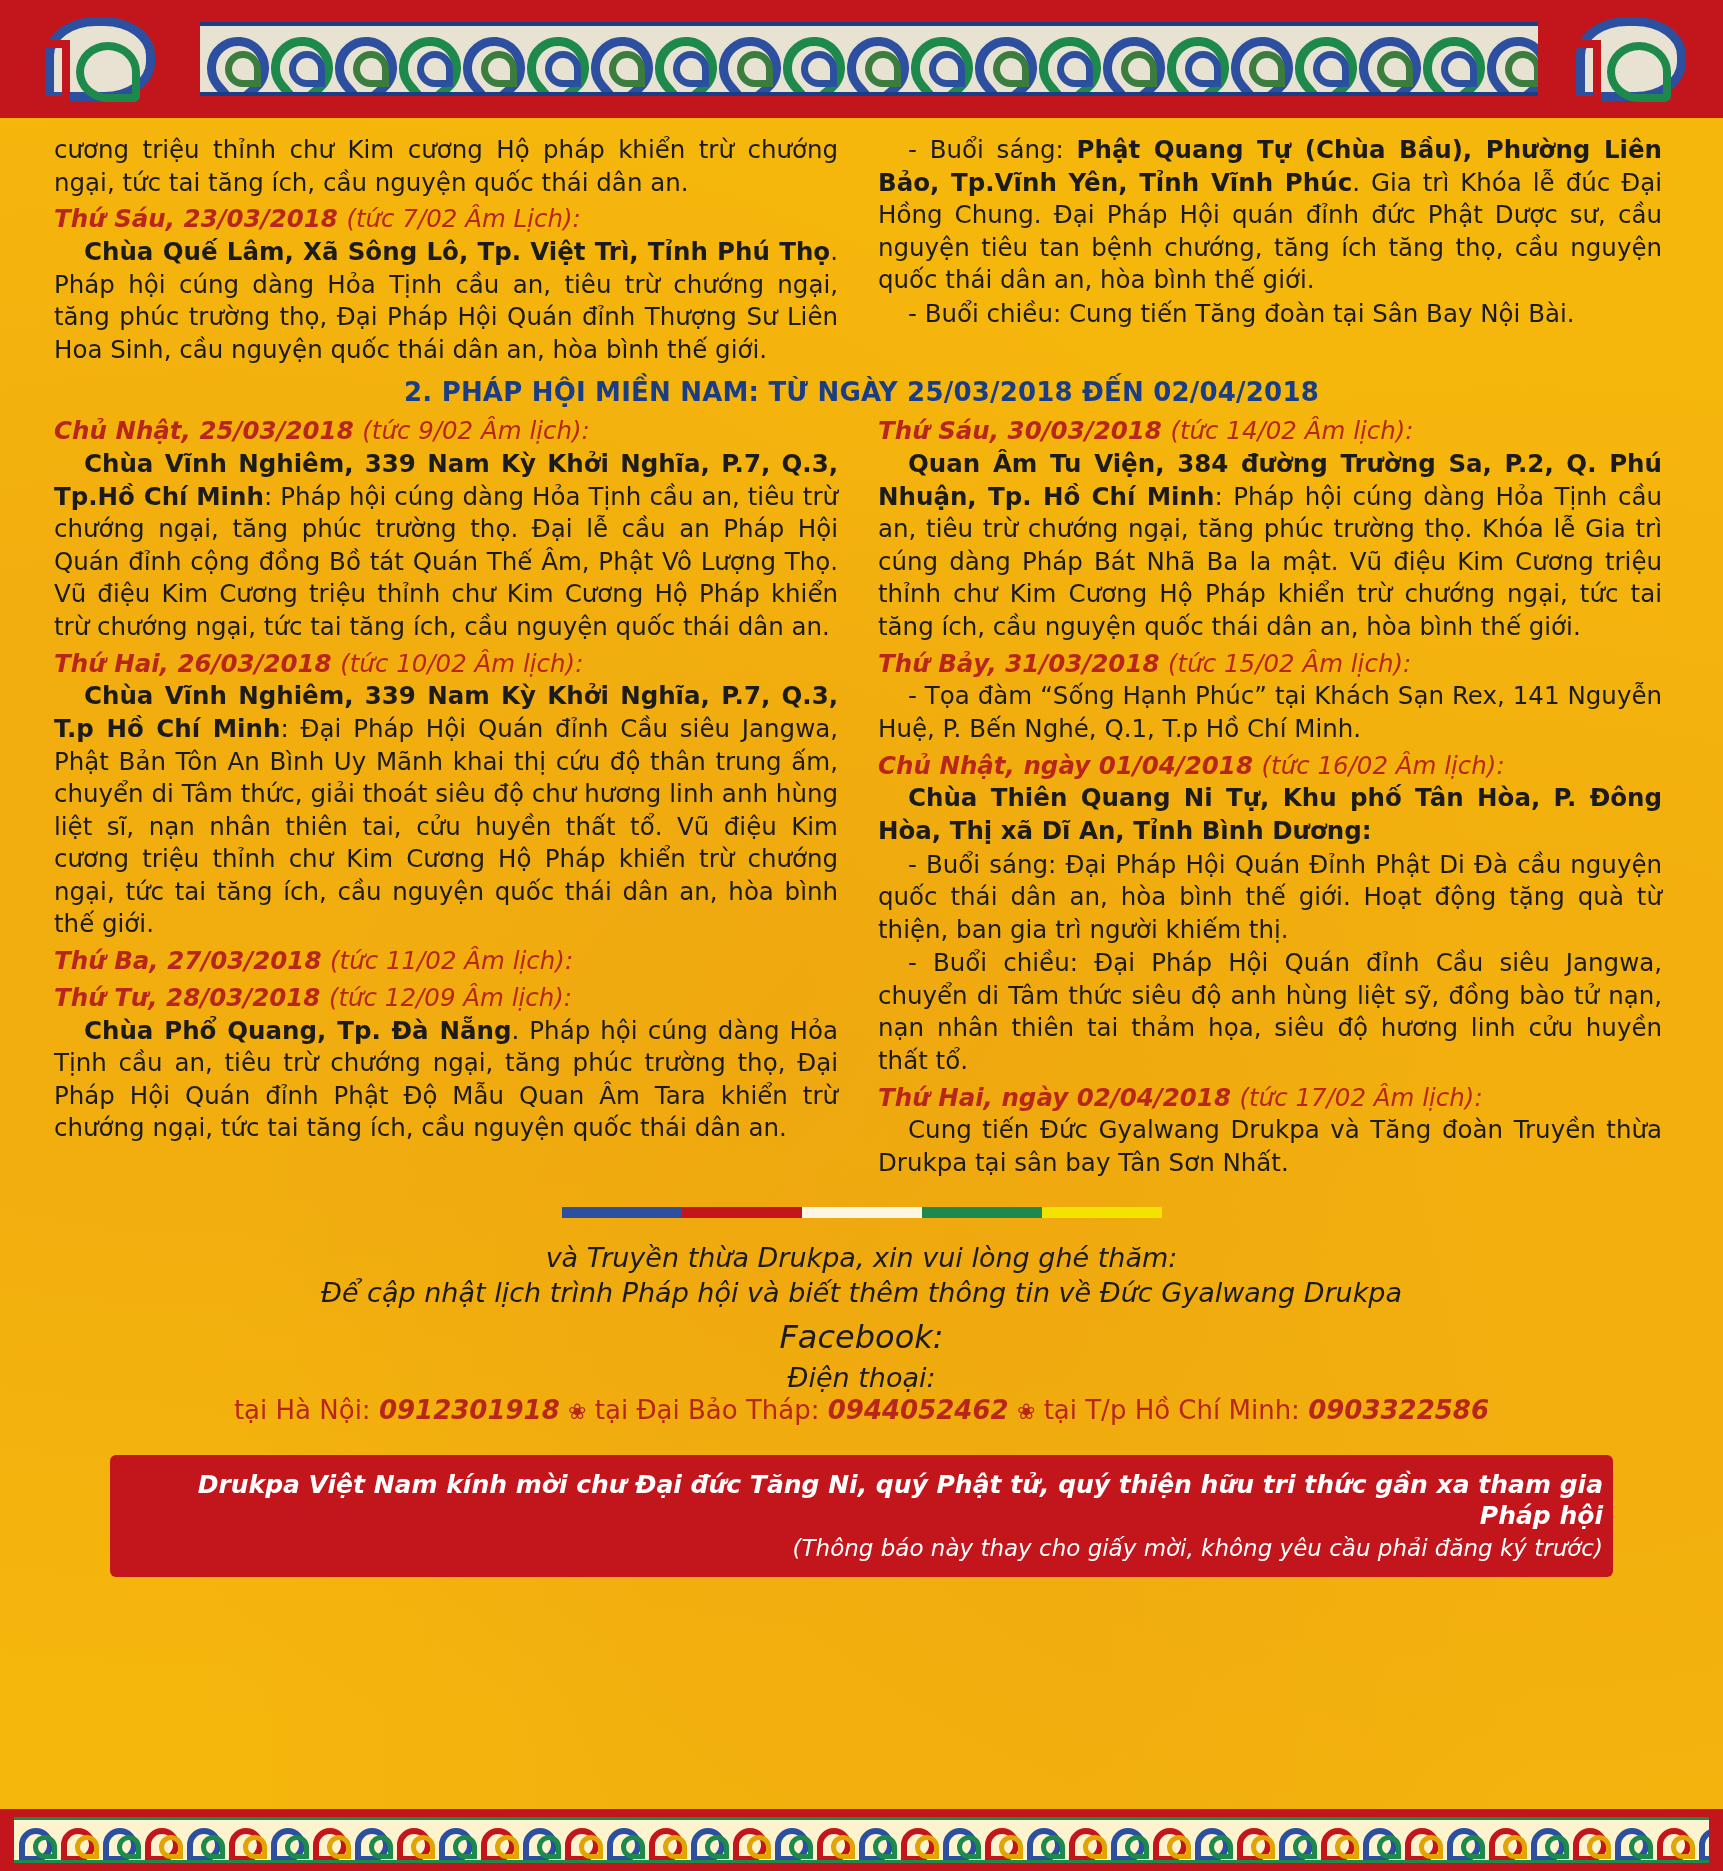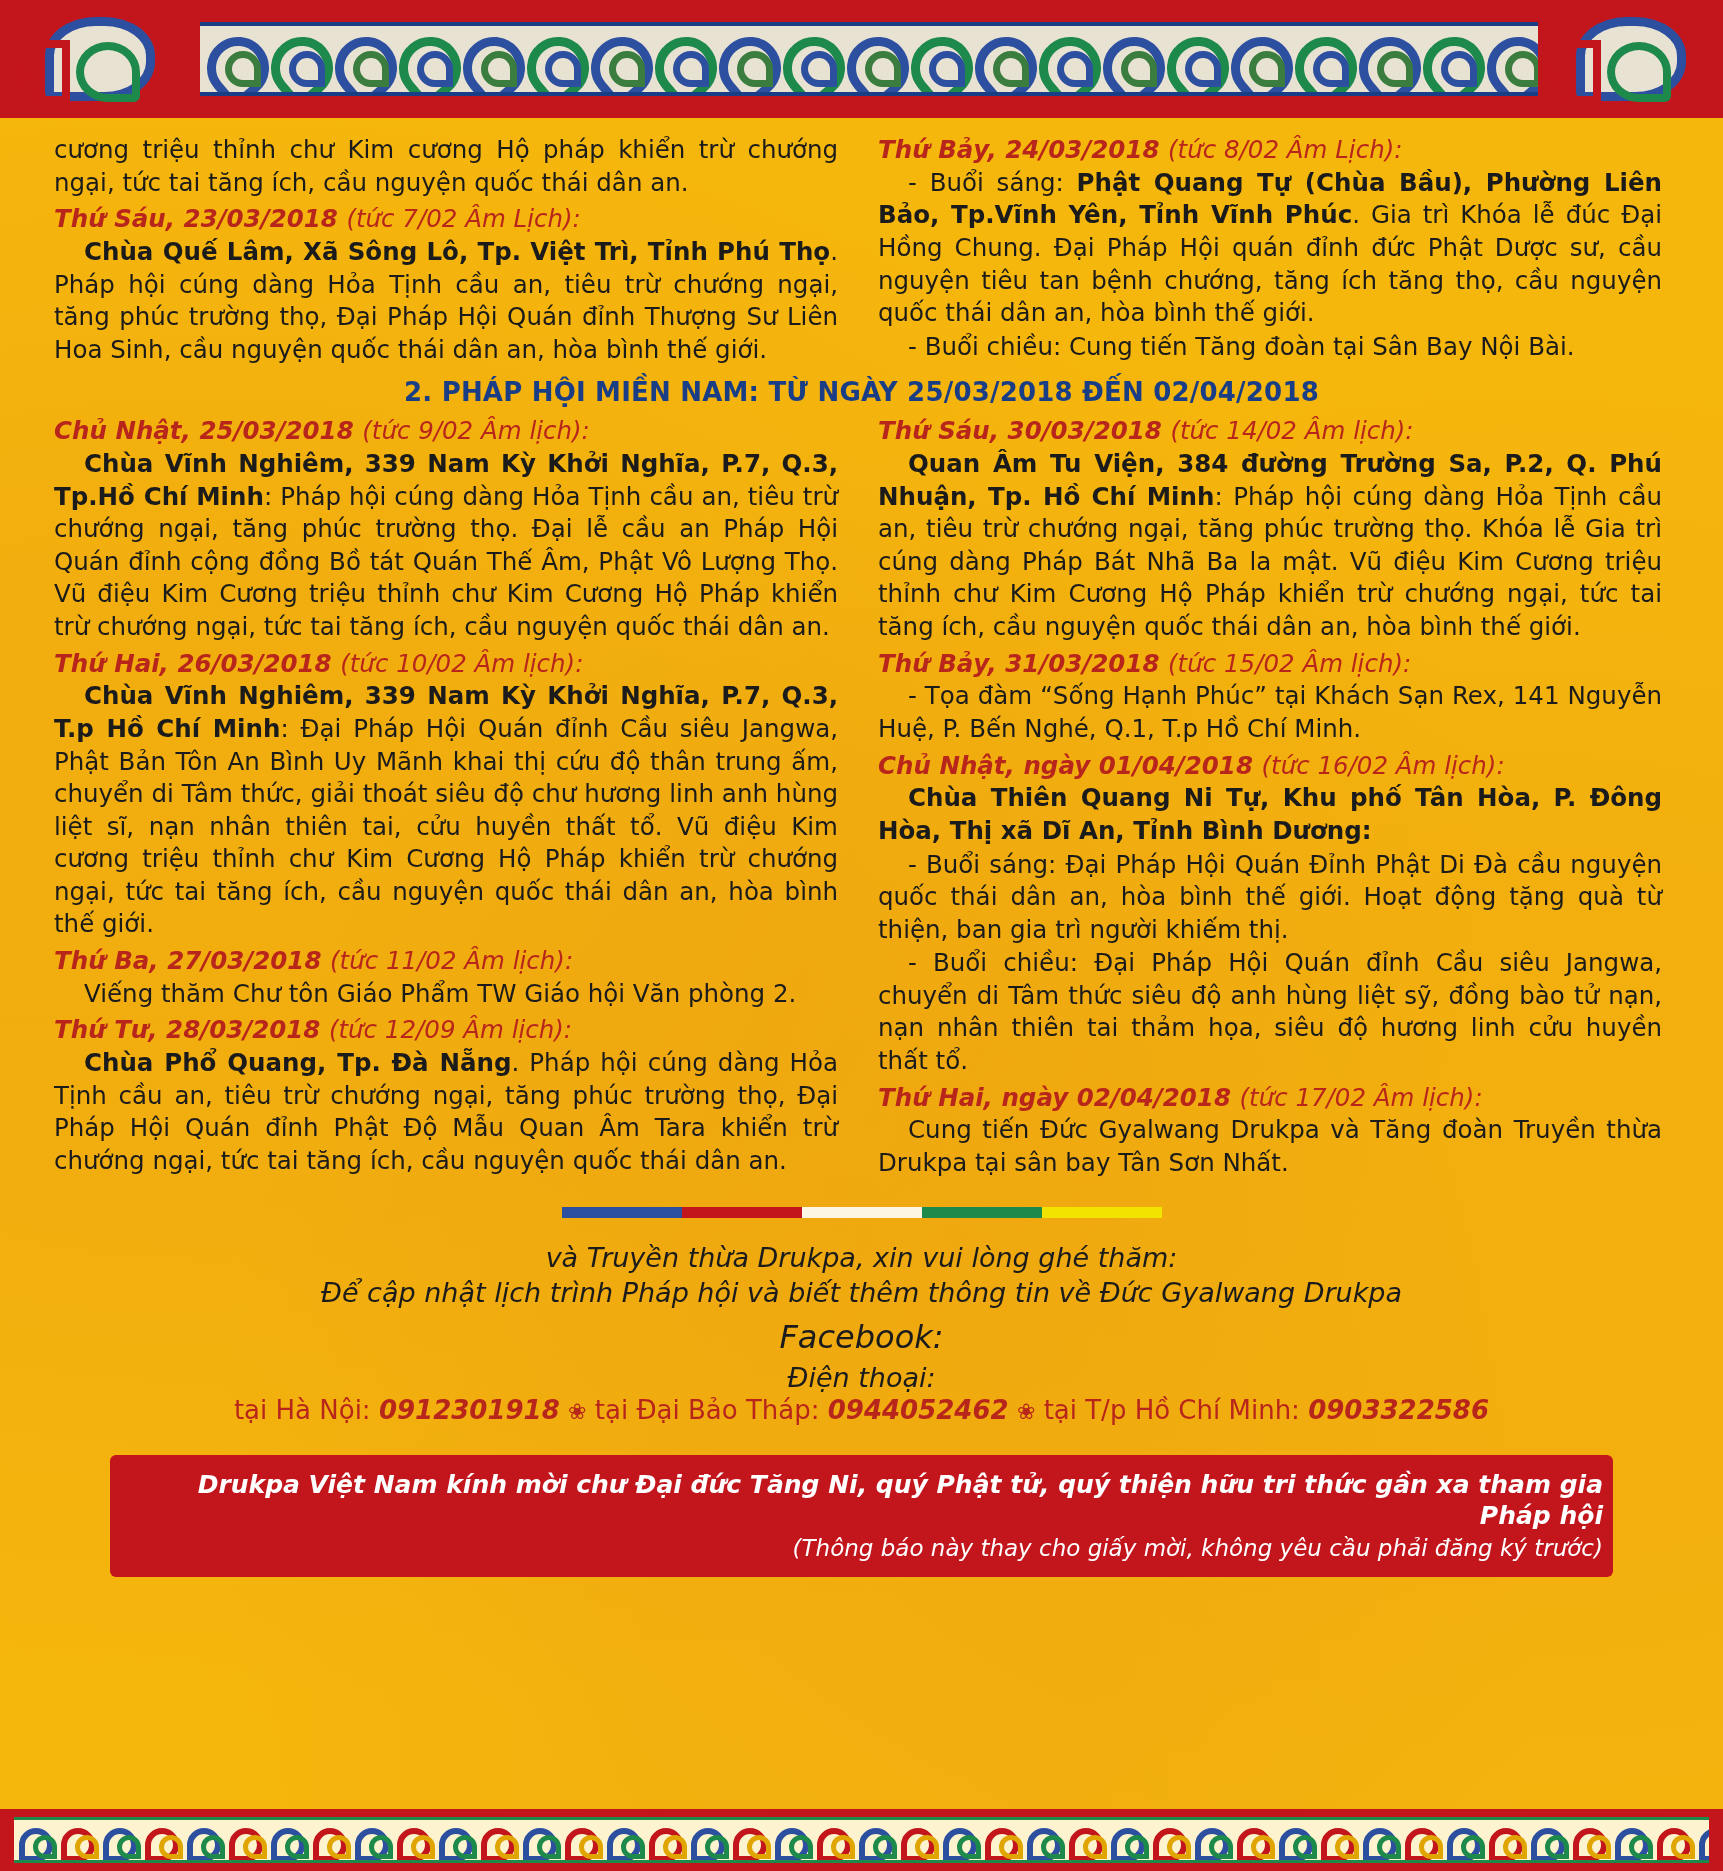--- a/index.html
+++ b/index.html
@@ -290,24 +290,20 @@
         <p class="date">
           <span>Thứ Sáu, 23/03/2018</span>
           <span class="lunar">(tức 7/02 Âm Lịch):</span>
         </p>
         <p class="para indent">
           <span class="bold">Chùa Quế Lâm, Xã Sông Lô, Tp. Việt Trì, Tỉnh Phú Thọ</span><span>. Pháp hội cúng dàng Hỏa Tịnh cầu an, tiêu trừ chướng ngại, tăng phúc trường thọ, Đại Pháp Hội Quán đỉnh Thượng Sư Liên Hoa Sinh, cầu nguyện quốc thái dân an, hòa bình thế giới.</span>
         </p>
       </div>
 
       <div class="col">
-        <p class="date" style="margin-top:0">
-          <span>Thứ Bảy, 24/03/2018</span>
-          <span class="lunar">(tức 8/02 Âm Lịch):</span>
-        </p>
         <p class="para indent">
           <span>- Buổi sáng: </span><span class="bold">Phật Quang Tự (Chùa Bầu), Phường Liên Bảo, Tp.Vĩnh Yên, Tỉnh Vĩnh Phúc</span><span>. Gia trì Khóa lễ đúc Đại Hồng Chung. Đại Pháp Hội quán đỉnh đức Phật Dược sư, cầu nguyện tiêu tan bệnh chướng, tăng ích tăng thọ, cầu nguyện quốc thái dân an, hòa bình thế giới.</span>
         </p>
         <p class="para indent">
           <span> - Buổi chiều: Cung tiến Tăng đoàn tại Sân Bay Nội Bài.</span>
         </p>
       </div>
     </div>
 
     <div class="section-title full-row">2. PHÁP HỘI MIỀN NAM: TỪ NGÀY 25/03/2018 ĐẾN 02/04/2018</div>
@@ -328,23 +324,20 @@
           <span>Thứ Hai, 26/03/2018</span>
           <span class="lunar">(tức 10/02 Âm lịch):</span>
         </p>
         <p class="para indent">
           <span class="bold">Chùa Vĩnh Nghiêm, 339 Nam Kỳ Khởi Nghĩa, P.7, Q.3, T.p Hồ Chí Minh</span><span>: Đại Pháp Hội Quán đỉnh Cầu siêu Jangwa, Phật Bản Tôn An Bình Uy Mãnh khai thị cứu độ thân trung ấm, chuyển di Tâm thức, giải thoát siêu độ chư hương linh anh hùng liệt sĩ, nạn nhân thiên tai, cửu huyền thất tổ. Vũ điệu Kim cương triệu thỉnh chư Kim Cương Hộ Pháp khiển trừ chướng ngại, tức tai tăng ích, cầu nguyện quốc thái dân an, hòa bình thế giới.</span>
         </p>
 
         <p class="date">
           <span>Thứ Ba, 27/03/2018</span>
           <span class="lunar">(tức 11/02 Âm lịch):</span>
-        </p>
-        <p class="para indent">
-          <span>Viếng thăm Chư tôn Giáo Phẩm TW Giáo hội Văn phòng 2.</span>
         </p>
 
         <p class="date">
           <span>Thứ Tư, 28/03/2018</span>
           <span class="lunar">(tức 12/09 Âm lịch):</span>
         </p>
         <p class="para indent">
           <span class="bold">Chùa Phổ Quang, Tp. Đà Nẵng</span><span>. Pháp hội cúng dàng Hỏa Tịnh cầu an, tiêu trừ chướng ngại, tăng phúc trường thọ, Đại Pháp Hội Quán đỉnh Phật Độ Mẫu Quan Âm Tara khiển trừ chướng ngại, tức tai tăng ích, cầu nguyện quốc thái dân an.</span>
         </p>
       </div>

